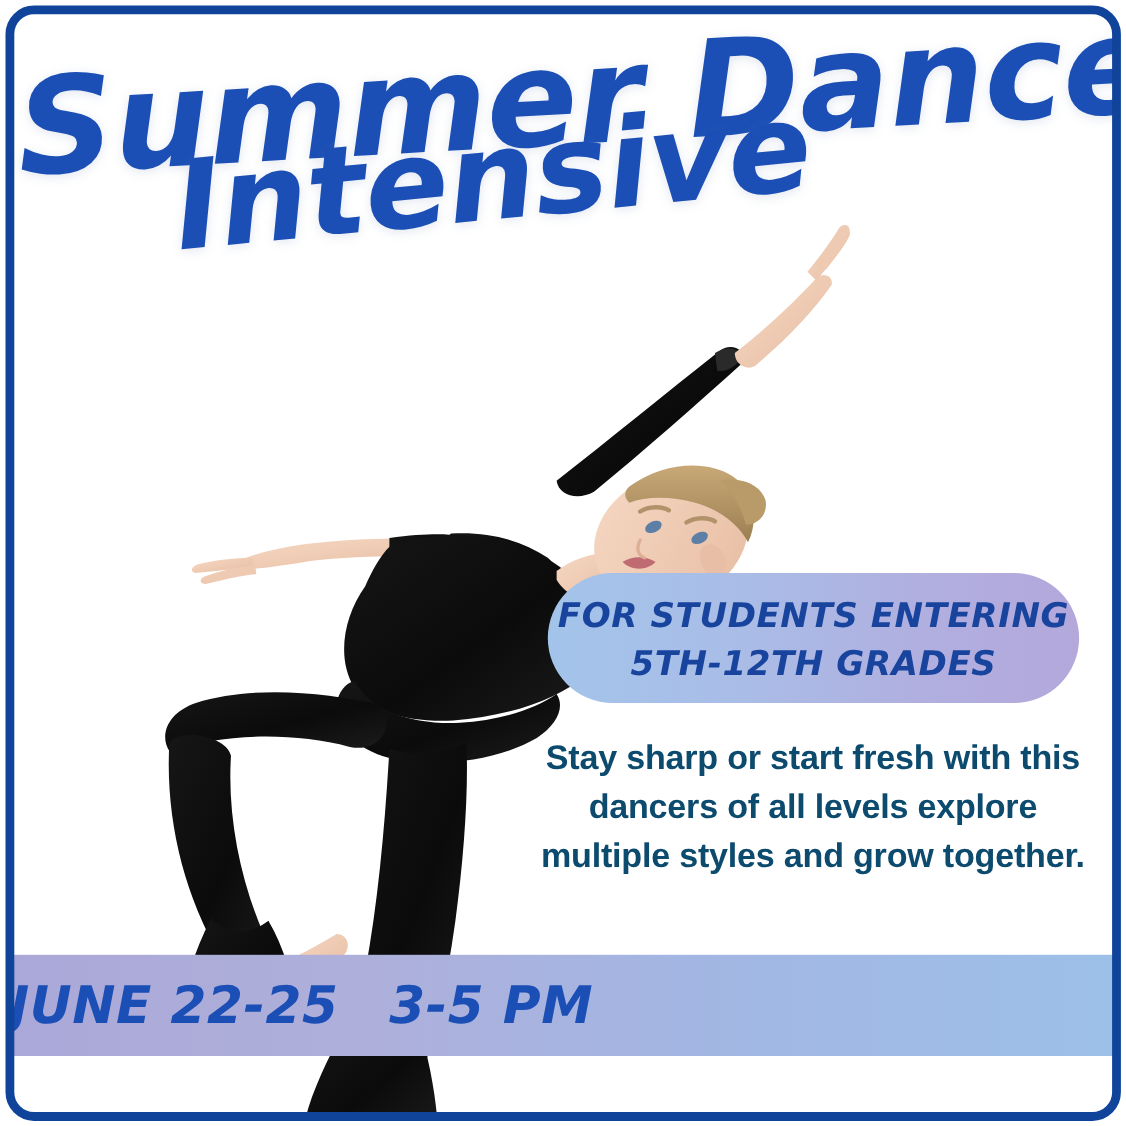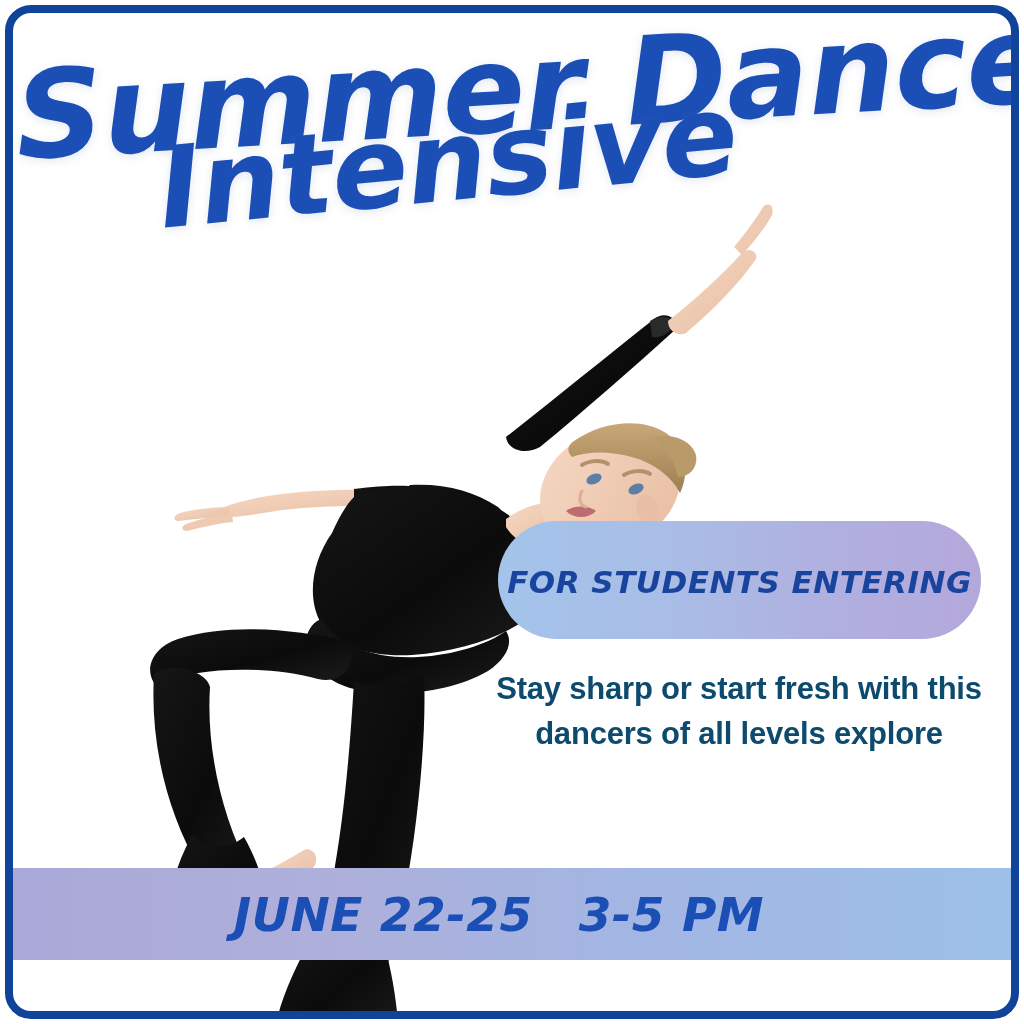--- a/index.html
+++ b/index.html
@@ -131,21 +131,21 @@
     background:linear-gradient(90deg,#aaa8d8 0%,#aeafda 30%,#a3b6e3 62%,#9cc0e8 100%);
     z-index:28;
   }
   #banner-text{
     position:absolute;
     left:0;top:859px;
     width:1006px;height:92px;
     z-index:40;
     display:flex;
     align-items:center;
-    justify-content:center;
+    justify-content:flex-start;
     padding-right:26px;
     box-sizing:border-box;
     pointer-events:none;
   }
   .banner-item{
     font-family:"DejaVu Sans",sans-serif;
     font-style:italic;
     font-weight:bold;
     color:#1b4fb5;
     font-size:47px;
@@ -277,25 +277,27 @@
                    C342 806 336 772 326 742 C306 756 282 756 262 740 Z" fill="url(#clothG)"></path>
 
           <path d="M252 832 C248 848 256 860 274 862 C296 862 314 854 318 842
                    C306 834 274 830 252 832 Z" fill="url(#skinG)"></path>
         </g>
       </svg>
     </div>
 
     <div id="pill">
       <span class="pill-line">FOR STUDENTS ENTERING</span>
+      <span class="pill-line">5TH-12TH GRADES</span>
     </div>
 
     <div id="body-copy">
       <span>Stay sharp or start fresh with this</span>
       <span>dancers of all levels explore</span>
+      <span>multiple styles and grow together.</span>
     </div>
 
     <div id="banner"></div>
     <div id="banner-text">
       <span id="banner-dates" class="banner-item">JUNE 22-25</span>
       <span class="banner-item">3-5 PM</span>
     </div>
 
   </div>
 

